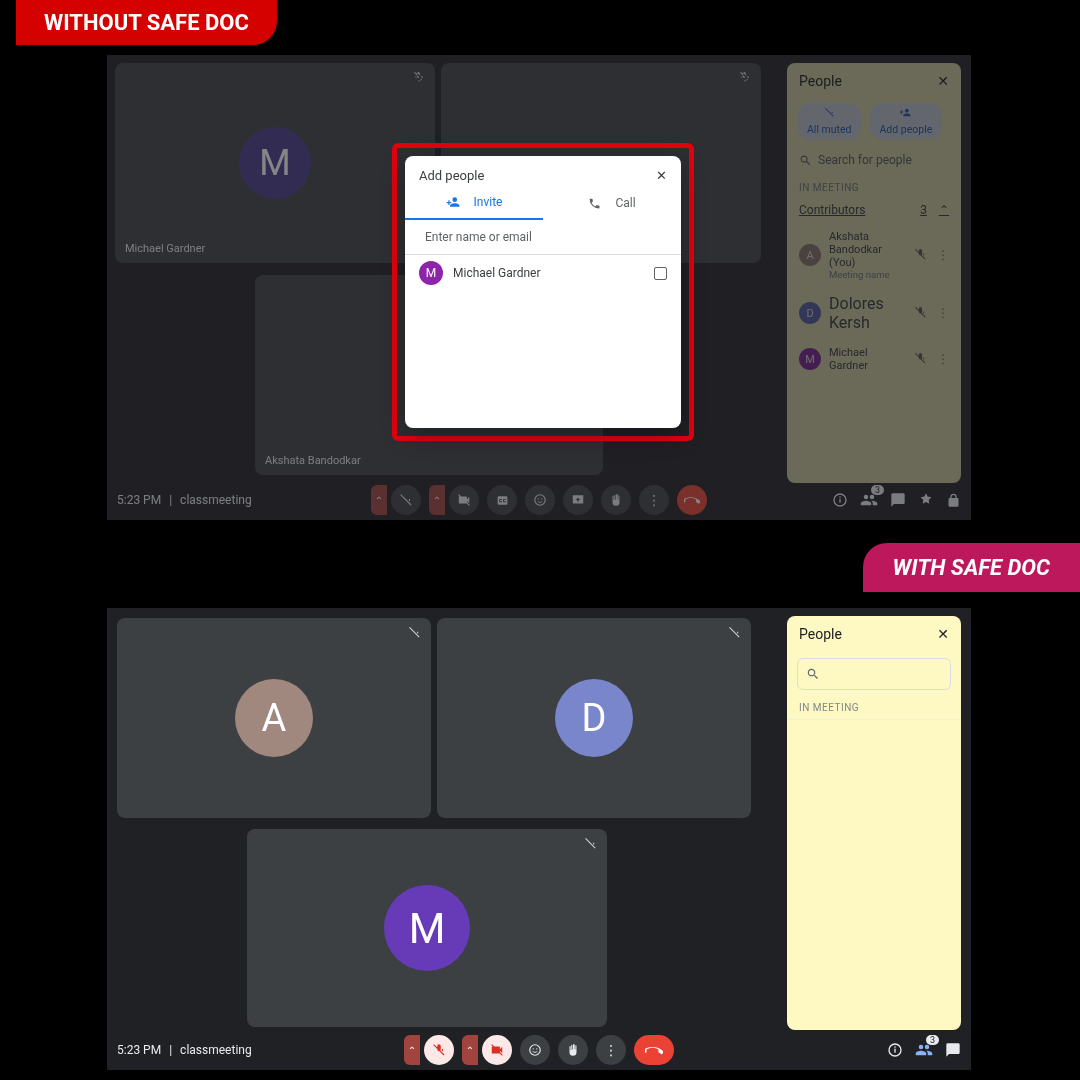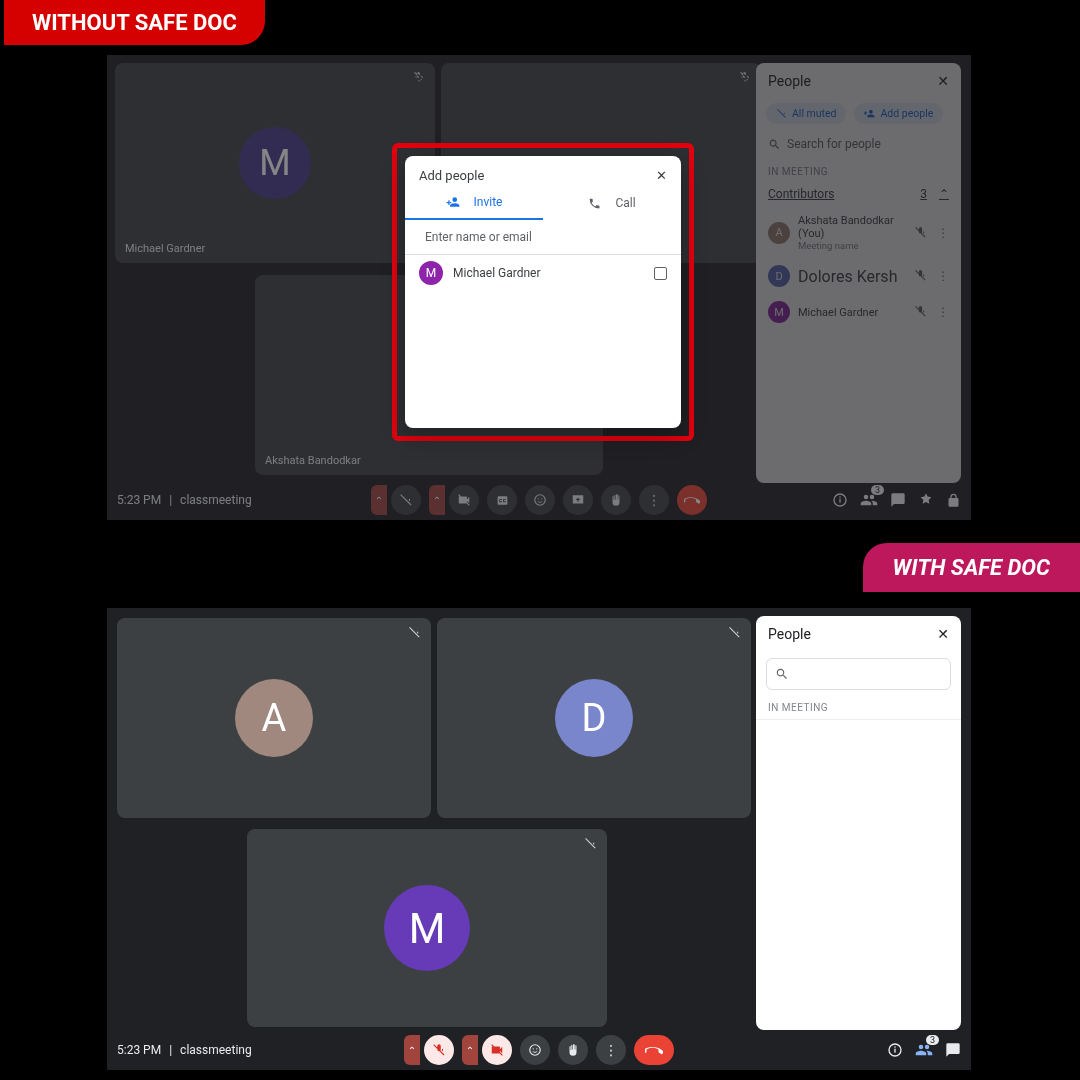--- a/index.html
+++ b/index.html
@@ -1,45 +1,45 @@
 <!DOCTYPE html>
 <html><head>
 <meta charset="utf-8">
 <style>
 * { box-sizing: border-box; margin: 0; padding: 0; }
 body { font-family: 'Google Sans', Roboto, Arial, sans-serif; background: #000; width: 1080px; height: 1080px; overflow: hidden; font-size: 13px; }
 .canvas { width: 1080px; height: 1080px; background: #000; position: relative; }
 
 .badge { position: absolute; color: #fff; font-weight: 700; font-size: 22px; padding: 10px 28px; z-index: 50; }
-.badge-red { top: 0; left: 4px; background: #d50000; border-radius: 0 0 24px 0; }
+.badge-red { top: 0; left: 16px; background: #d50000; border-radius: 0 0 24px 0; }
 .badge-green { bottom: 488px; right: 0; background: #be185d; border-radius: 24px 0 0 0; padding: 12px 30px; font-style: italic; }
 
 .meet { position: relative; background: #202124; border-radius: 0; }
 .meet-top { position: absolute; top: 55px; left: 107px; width: 864px; height: 465px; }
 .meet-bot { position: absolute; top: 608px; left: 107px; width: 864px; height: 462px; }
 
 .grid { position: absolute; display: flex; flex-wrap: wrap; gap: 6px; }
 .tile { background: #3c4043; border-radius: 8px; position: relative; display: flex; align-items: center; justify-content: center; }
 .tile .avatar { width: 72px; height: 72px; border-radius: 50%; display: flex; align-items: center; justify-content: center; color: #fff; font-size: 36px; font-weight: 400; }
 .tile .name { position: absolute; left: 10px; bottom: 8px; color: #e8eaed; font-size: 11px; }
 .tile .mic-off { position: absolute; right: 10px; top: 8px; color: #e8eaed; opacity: .85; }
 
 
 .grid-top { top: 8px; left: 8px; width: 650px; }
 .grid-top .tile { width: 320px; height: 200px; }
 .grid-top .tile2 { margin-left: 140px; width: 348px; height: 200px; margin-top: 6px; }
 .overlay { position: absolute; inset: 0; background: rgba(32,33,36,.55); z-index: 20; pointer-events: none; }
 .meet-top .overlay { display: block; }
 
-.panel { position: absolute; top: 8px; right: 10px; width: 205px; background: #ffffff; border-radius: 8px; font-size: 12px; margin-left: 28px; }
+.panel { position: absolute; top: 8px; right: 10px; width: 174px; background: #fef9c3; border-radius: 8px; font-size: 12px; margin-left: 28px; }
 .panel-top { height: 420px; }
 .panel-bot { height: 414px; }
 .panel-head { display: flex; align-items: center; justify-content: space-between; padding: 10px 12px; font-size: 14px; color: #202124; }
 .panel-chips { display: flex; gap: 8px; padding: 4px 10px 8px; }
-.chip { background: #e8f0fe; color: #1967d2; border-radius: 14px; padding: 4px 10px; font-size: 10.5px; display: flex; align-items: center; gap: 5px; }
+.chip { background: #e8f0fe; color: #1967d2; border-radius: 14px; padding: 4px 10px; font-size: 10.5px; display: flex; align-items: center; gap: 5px; flex-direction: column; }
 .search { margin: 2px 10px 8px; display: flex; align-items: center; gap: 6px; color: #5f6368; font-size: 12px; padding: 3px 2px; }
 .panel .sec { color: #80868b; font-size: 10px; padding: 4px 12px; letter-spacing: .5px; }
 .contrib-row { display: flex; align-items: center; justify-content: space-between; padding: 6px 12px; color: #3c4043; font-size: 12px; text-decoration: underline; }
 .plist .row { display: flex; align-items: center; gap: 8px; padding: 7px 12px; color: #3c4043; }
 .plist .row .av { width: 22px; height: 22px; border-radius: 50%; display: flex; align-items: center; justify-content: center; color: #fff; font-size: 11px; }
 .plist .row .txt { flex: 1; }
 .plist .row .sub { font-size: 9.5px; color: #80868b; }
 .plist .row .icos { display: flex; gap: 10px; color: #5f6368; }
 
 .dialog-wrap { position: absolute; z-index: 30; border: 5px solid #e3000e; border-radius: 6px; left: 285px; top: 88px; width: 302px; height: 298px; }

